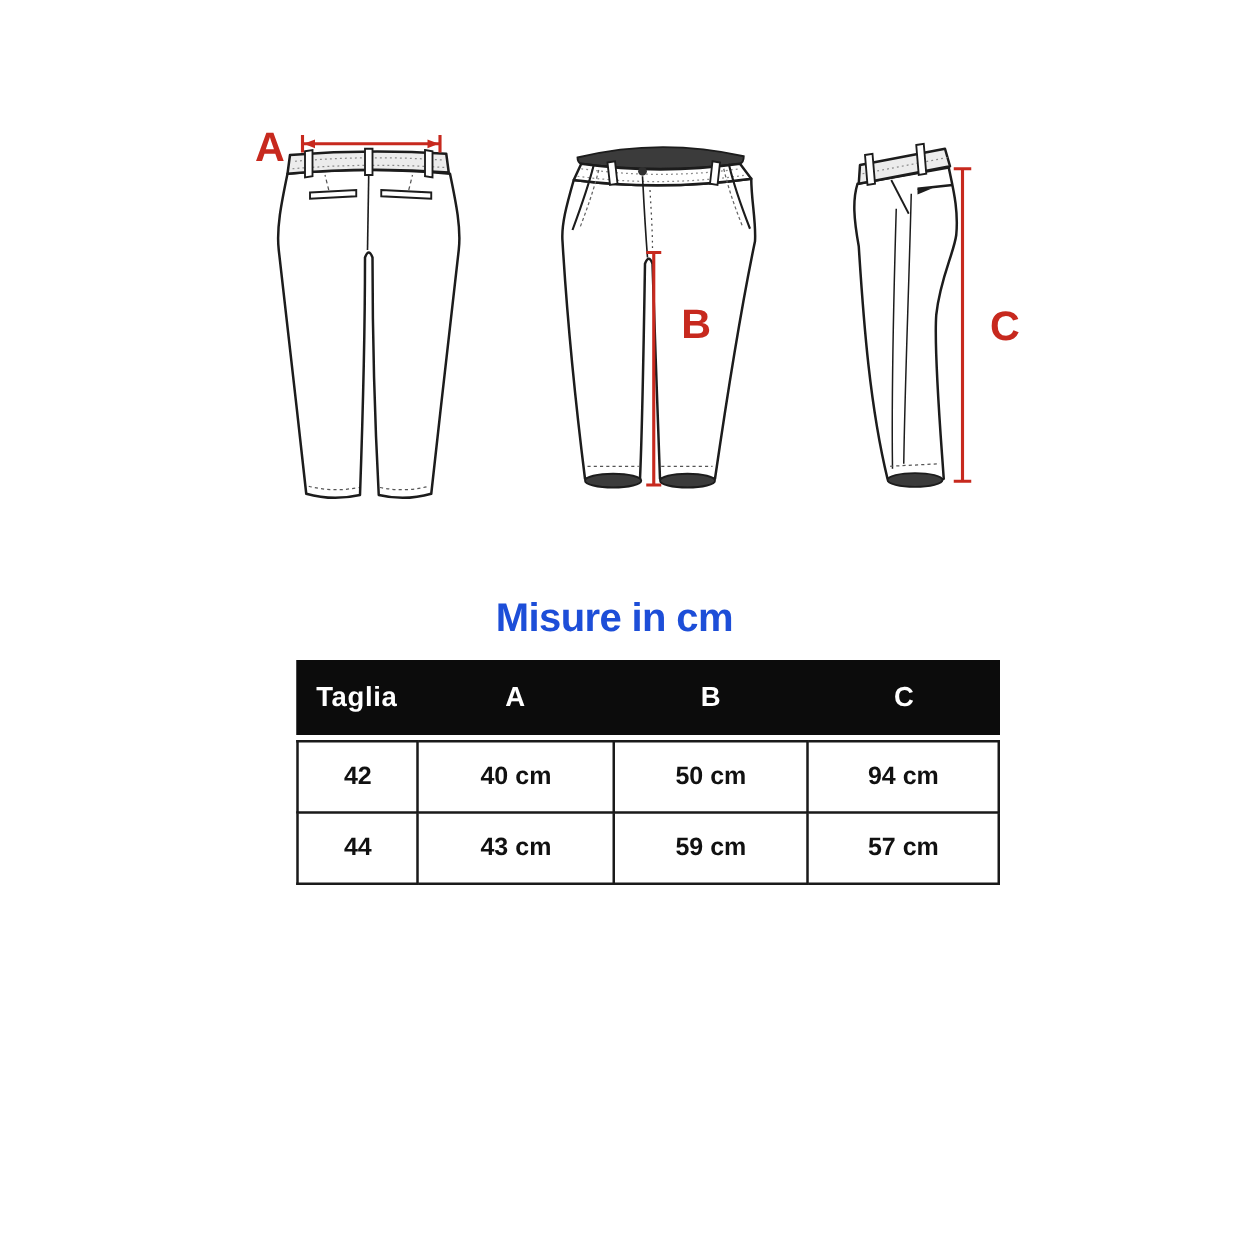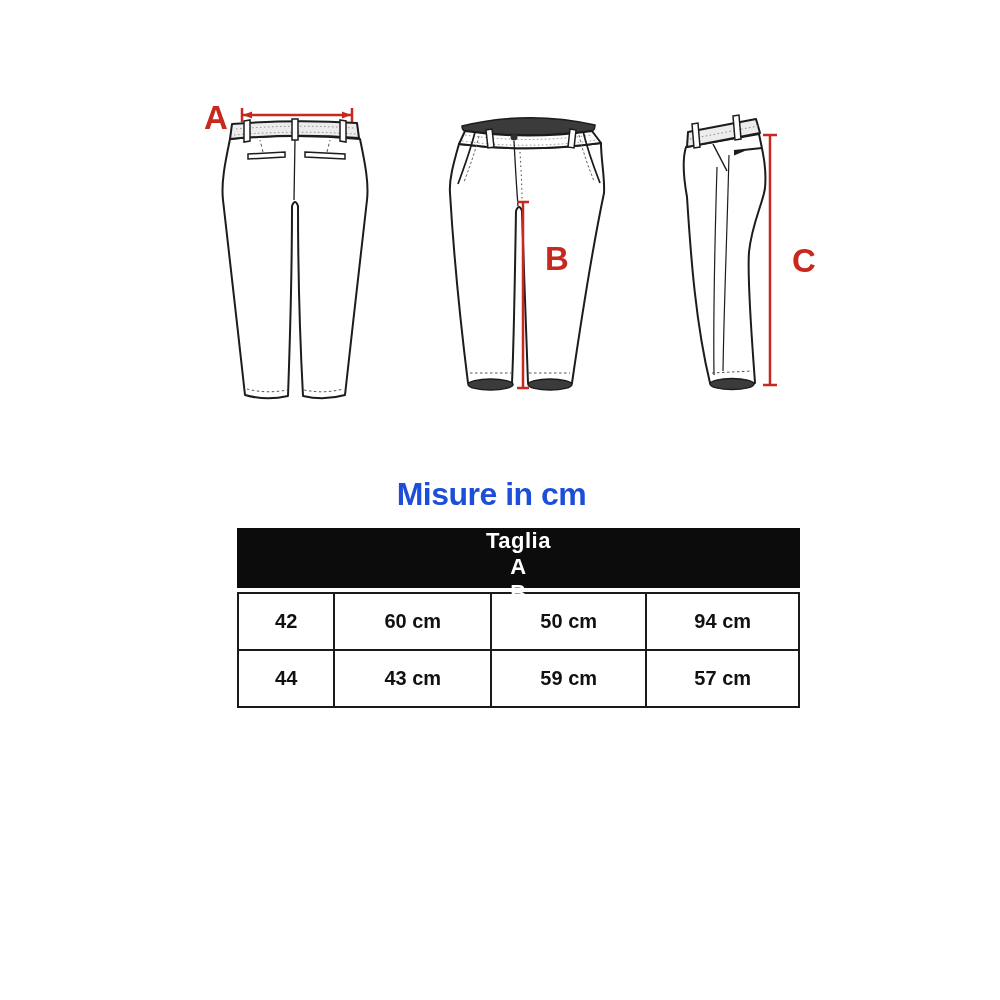--- a/index.html
+++ b/index.html
@@ -9,21 +9,21 @@
   }
   .fig{position:absolute;}
   .page-title{
     position:absolute;left:0;top:436px;width:983px;
     text-align:center;font-size:32px;font-weight:bold;color:#1d4ed8;
     letter-spacing:-0.5px;
     margin-top:40px;
   }
   .size-table{position:absolute;left:237px;top:528px;width:563px;}
   .t-head{
-    height:60px;background:#0c0c0c;display:flex;align-items:center;margin-bottom:4px;flex-direction:column;
+    height:60px;background:#0c0c0c;display:flex;align-items:center;margin-bottom:4px;
   }
   .t-head .th{
     color:#ffffff;font-weight:bold;font-size:22px;text-align:center;letter-spacing:0.5px;
   }
   .c1{width:17.2%;} .c2{width:27.9%;} .c3{width:27.7%;} .c4{width:27.2%;}
   table.t-body{width:100%;border-collapse:collapse;table-layout:fixed;}
   table.t-body td{
     border:2px solid #1a1a1a;height:53px;text-align:center;vertical-align:middle;
     font-weight:bold;font-size:20px;color:#111111;background:#ffffff;
   }
@@ -149,21 +149,21 @@
     <table class="t-body">
       <colgroup>
         <col style="width:17.2%">
           <col style="width:27.9%">
           <col style="width:27.7%">
           <col style="width:27.2%">
       </colgroup>
       <tbody>
         <tr>
           <td>42</td>
-          <td>60 cm</td>
+          <td>40 cm</td>
           <td>50 cm</td>
           <td>94 cm</td>
         </tr>
         <tr>
           <td>44</td>
           <td>43 cm</td>
           <td>59 cm</td>
           <td>57 cm</td>
         </tr>
       </tbody>

